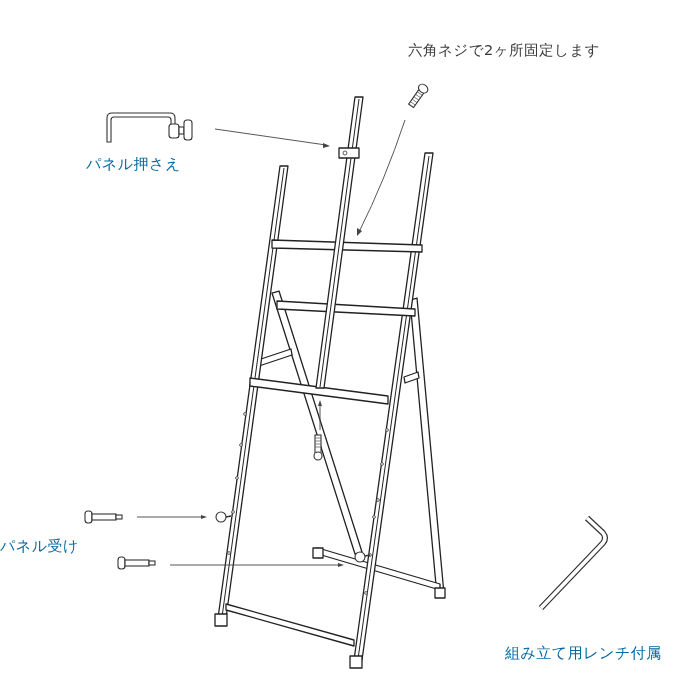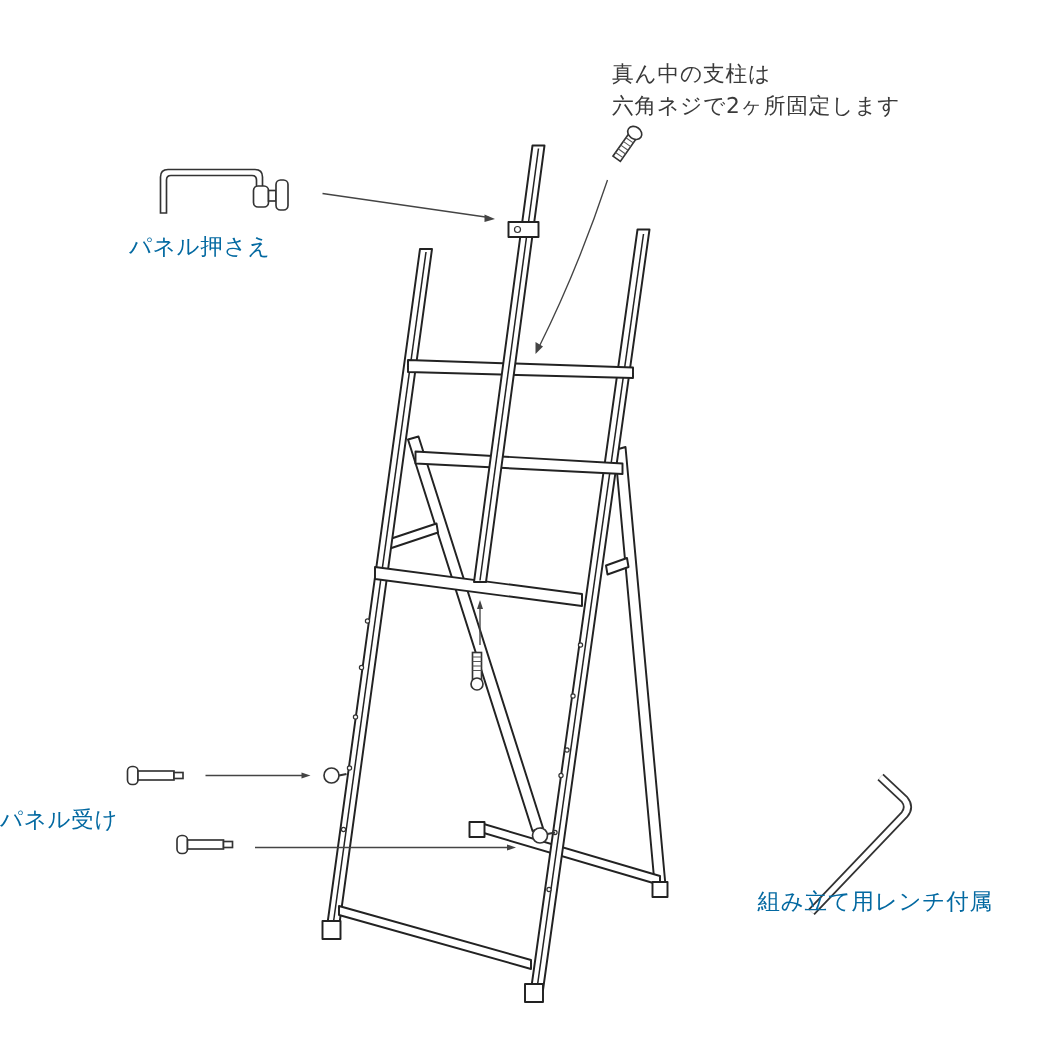--- a/index.html
+++ b/index.html
@@ -130,18 +130,17 @@
     <line class="arrow" x1="320" y1="430" x2="320" y2="404"></line>
     <polygon points="320,400 318,406 322,406" fill="#444"></polygon>
     <line class="arrow" x1="137" y1="517" x2="203" y2="517"></line>
     <polygon points="207,517 201,515 201,519" fill="#444"></polygon>
     <line class="arrow" x1="170" y1="565" x2="340" y2="565"></line>
     <polygon points="344,565 338,563 338,567" fill="#444"></polygon>
   </g>
 </svg>
 
 <div class="note" style="left:408px; top:40px;">
-  <div>真ん中の支柱は</div>
   <div>六角ネジで2ヶ所固定します</div>
 </div>
 <div class="label" style="left:86px; top:155px;">パネル押さえ</div>
 <div class="label" style="left:0; top:537px;">パネル受け</div>
-<div class="label" style="left:505px; top:592px;text-align:center;">組み立て用レンチ付属</div>
+<div class="label" style="left:505px; top:644px;text-align:center;">組み立て用レンチ付属</div>
 
 </body></html>

